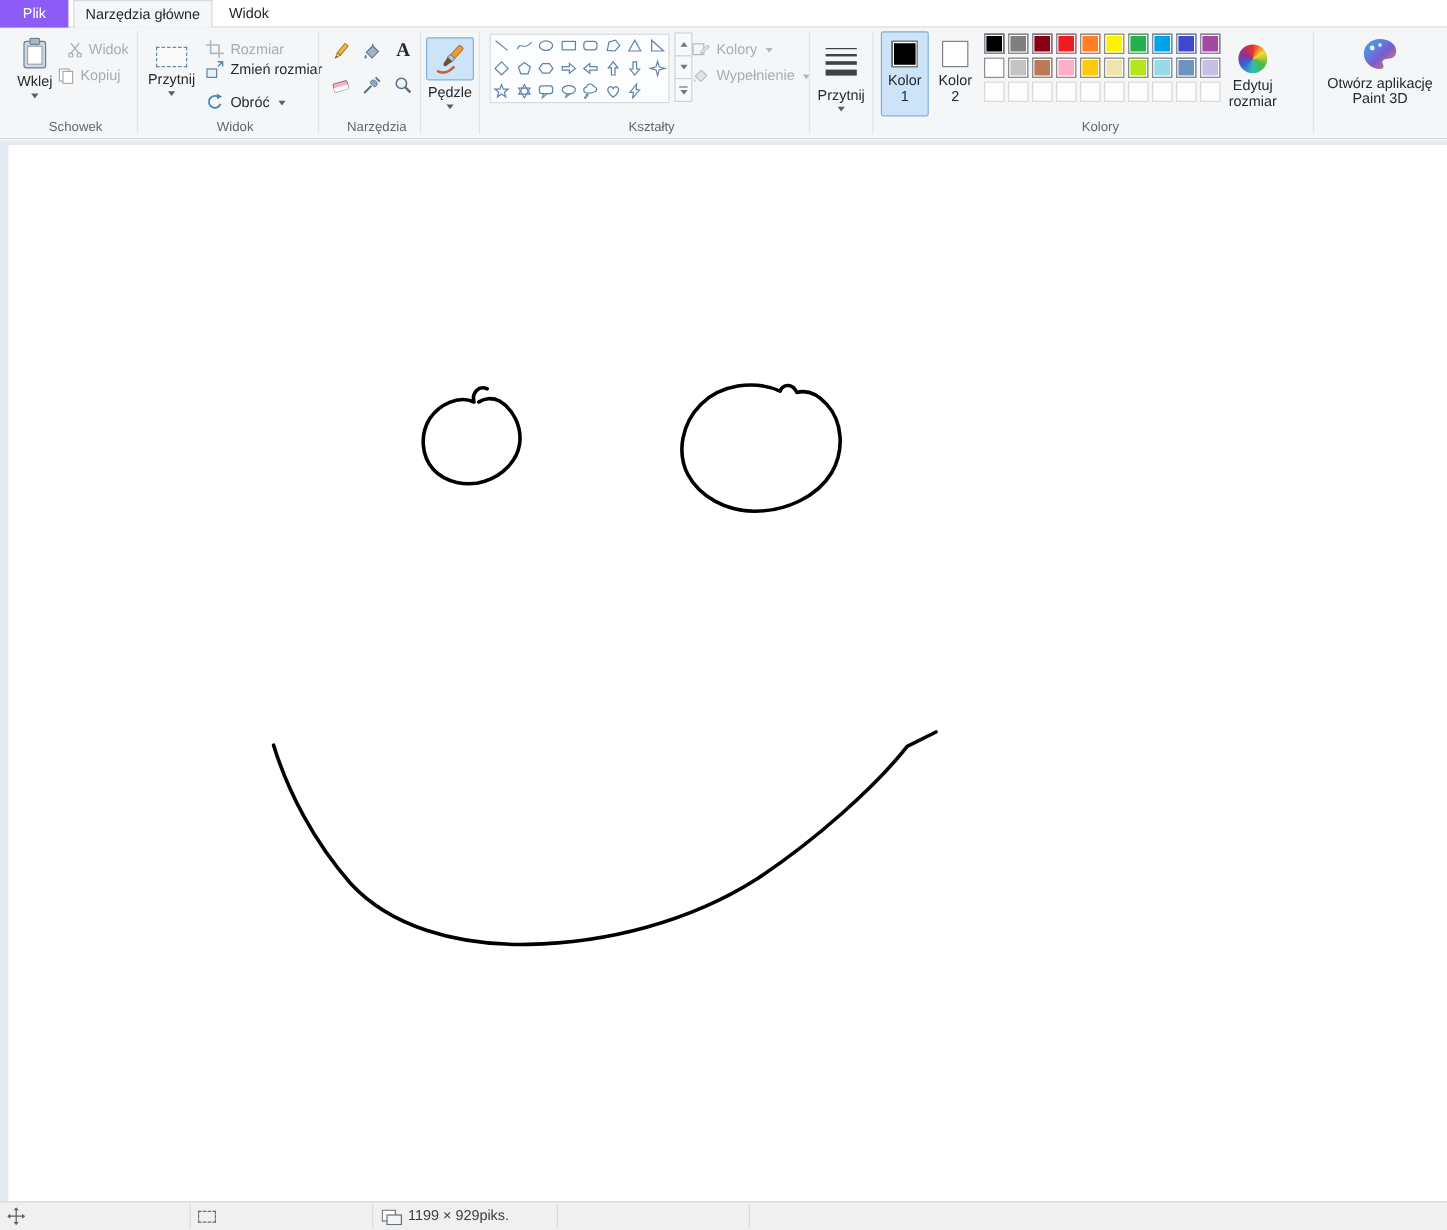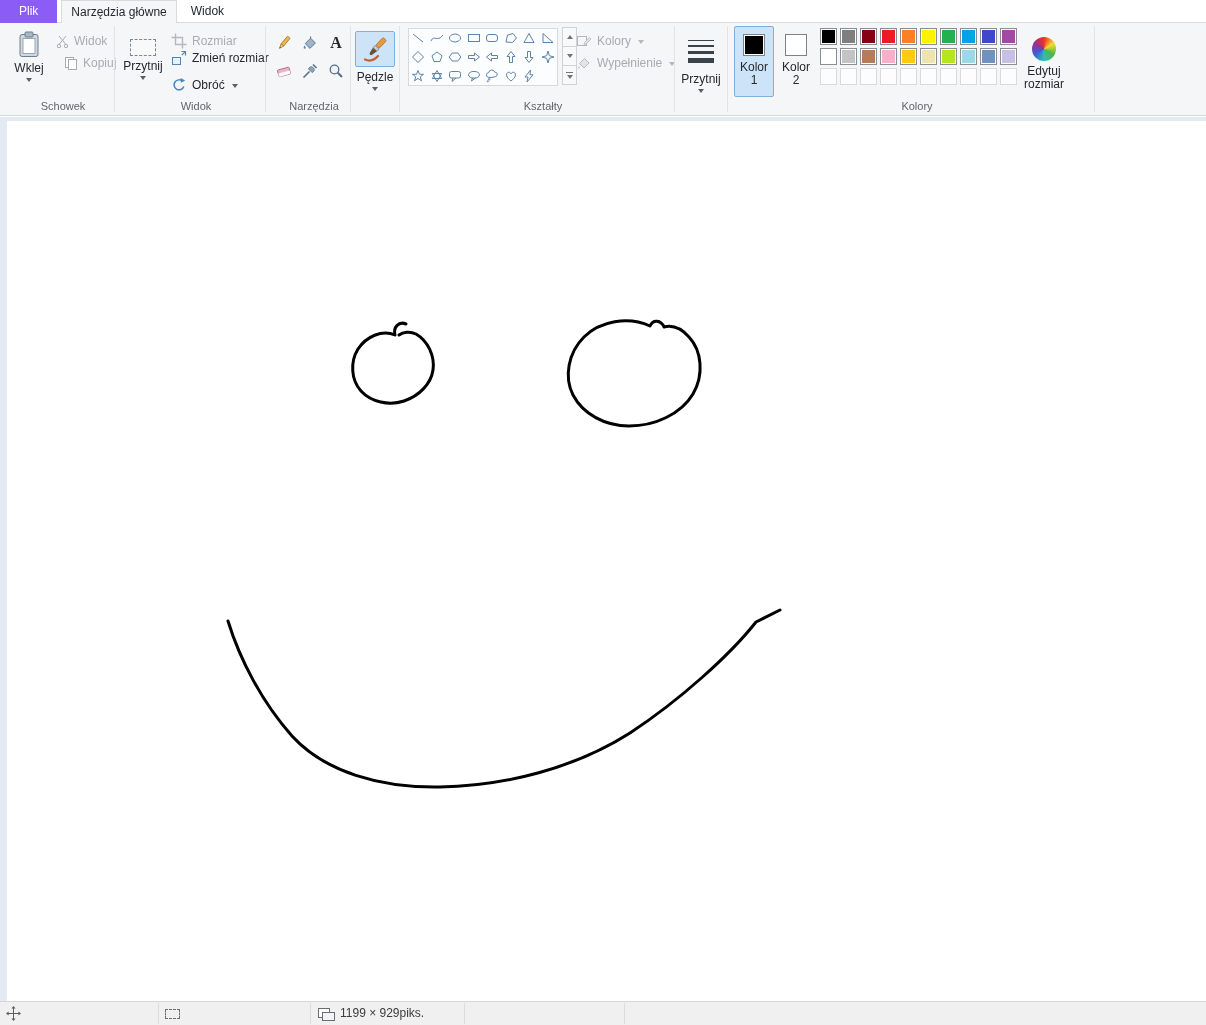--- a/index.html
+++ b/index.html
@@ -111,21 +111,21 @@
     </div>
     <div class="sbtn disabled" style="left:56px;top:7px">
       <svg width="13" height="13" viewBox="0 0 13 13">
         <line x1="3" y1="1" x2="10" y2="9.5" stroke="#a8acb0"></line>
         <line x1="10" y1="1" x2="3" y2="9.5" stroke="#a8acb0"></line>
         <circle cx="3" cy="11" r="1.7" fill="none" stroke="#a8acb0"></circle>
         <circle cx="10" cy="11" r="1.7" fill="none" stroke="#a8acb0"></circle>
       </svg>
       <span>Widok</span>
     </div>
-    <div class="sbtn disabled" style="left:64px;top:29px">
+    <div class="sbtn disabled" style="left:48px;top:29px">
       <svg width="14" height="14" viewBox="0 0 14 14">
         <rect x="1.5" y="1.5" width="8" height="10" fill="#fff" stroke="#a8acb0"></rect>
         <rect x="4.5" y="3.5" width="8" height="10" fill="#fff" stroke="#a8acb0"></rect>
       </svg>
       <span>Kopiuj</span>
     </div>
     <div class="grouplabel">Schowek</div>
   </div>
   <div class="vsep" style="left:114px"></div>
 
@@ -442,20 +442,37 @@
         </div>
     </div>
     <div class="bigbtn" style="left:288px;width:56px">
       <div class="rainbow"></div>
       <div class="lbl wrap" style="width:46px">Edytuj rozmiar</div>
     </div>
     <div class="grouplabel">Kolory</div>
   </div>
   <div class="vsep" style="left:1094px"></div>
 
+  <div class="group" style="left:1095px;width:111px">
+    <div class="bigbtn" style="left:2px;width:106px">
+      <svg width="30" height="28" viewBox="0 0 30 28">
+        <defs>
+          <linearGradient id="g3d" x1="0" y1="0" x2="1" y2="1">
+            <stop offset="0" stop-color="#35b5ea"></stop>
+            <stop offset="0.55" stop-color="#7a5bd0"></stop>
+            <stop offset="1" stop-color="#ef8b3a"></stop>
+          </linearGradient>
+        </defs>
+        <path d="M15 1.5 C7 1.5 1.5 7.2 1.5 13.8 c0 7 6.2 12.7 13.5 12.7 c3.2 0 3.4 -2.2 2.4 -4.2 c-1 -2.1 0.2 -4.1 3.1 -4.1 c4.2 0 8 -1.6 8 -6.4 C28.5 5.6 22.5 1.5 15 1.5 z" fill="url(#g3d)"></path>
+        <circle cx="8.5" cy="9" r="2" fill="#fff" opacity="0.92"></circle>
+        <circle cx="15" cy="6.5" r="1.6" fill="#fff" opacity="0.75"></circle>
+      </svg>
+      <div class="lbl wrap" style="width:100px">Otwórz aplikację Paint 3D</div>
+    </div>
+  </div>
 </div>
 
 <div class="canvas-area">
   <div class="canvas">
     <svg viewBox="7 121 1199 880" preserveAspectRatio="none">
       <path fill="none" stroke-linecap="round" stroke-linejoin="round" d="M 406 324 c -7 -3 -13 3 -11 11 c -13 -6 -29 2 -37 14 c -8 13 -7 31 3 42 c 10 11 28 15 43 10 c 15 -5 27 -17 29 -31 c 2 -14 -5 -29 -17 -36 c -6 -3 -13 -2 -17 1" stroke="#000000" stroke-width="3"></path>
       <path fill="none" stroke-linecap="round" stroke-linejoin="round" d="M 664 327 c -3 -7 -11 -8 -14 -1 c -22 -10 -50 -5 -66 11 c -16 16 -20 40 -11 58 c 10 19 32 31 56 31 c 26 0 52 -12 64 -32 c 11 -19 9 -43 -4 -57 c -8 -9 -17 -12 -25 -10" stroke="#000000" stroke-width="3"></path>
       <path fill="none" stroke-linecap="round" stroke-linejoin="round" d="M 228 621 C 240 660 262 702 292 736 C 325 772 380 788 440 787 C 505 786 575 768 630 733 C 680 700 730 655 756 622 L 780 610" stroke="#000000" stroke-width="3"></path>
     </svg>
   </div>

